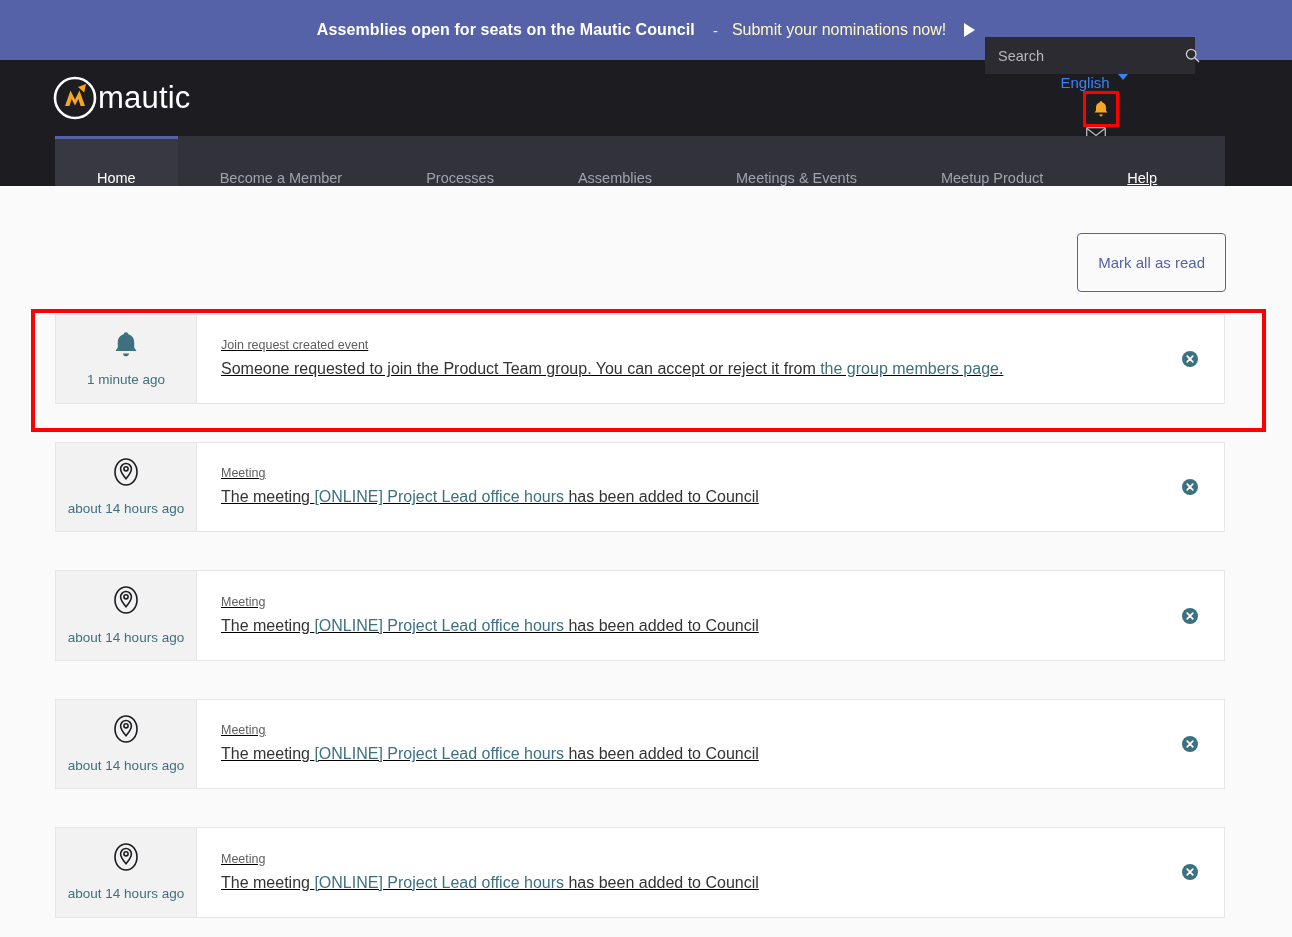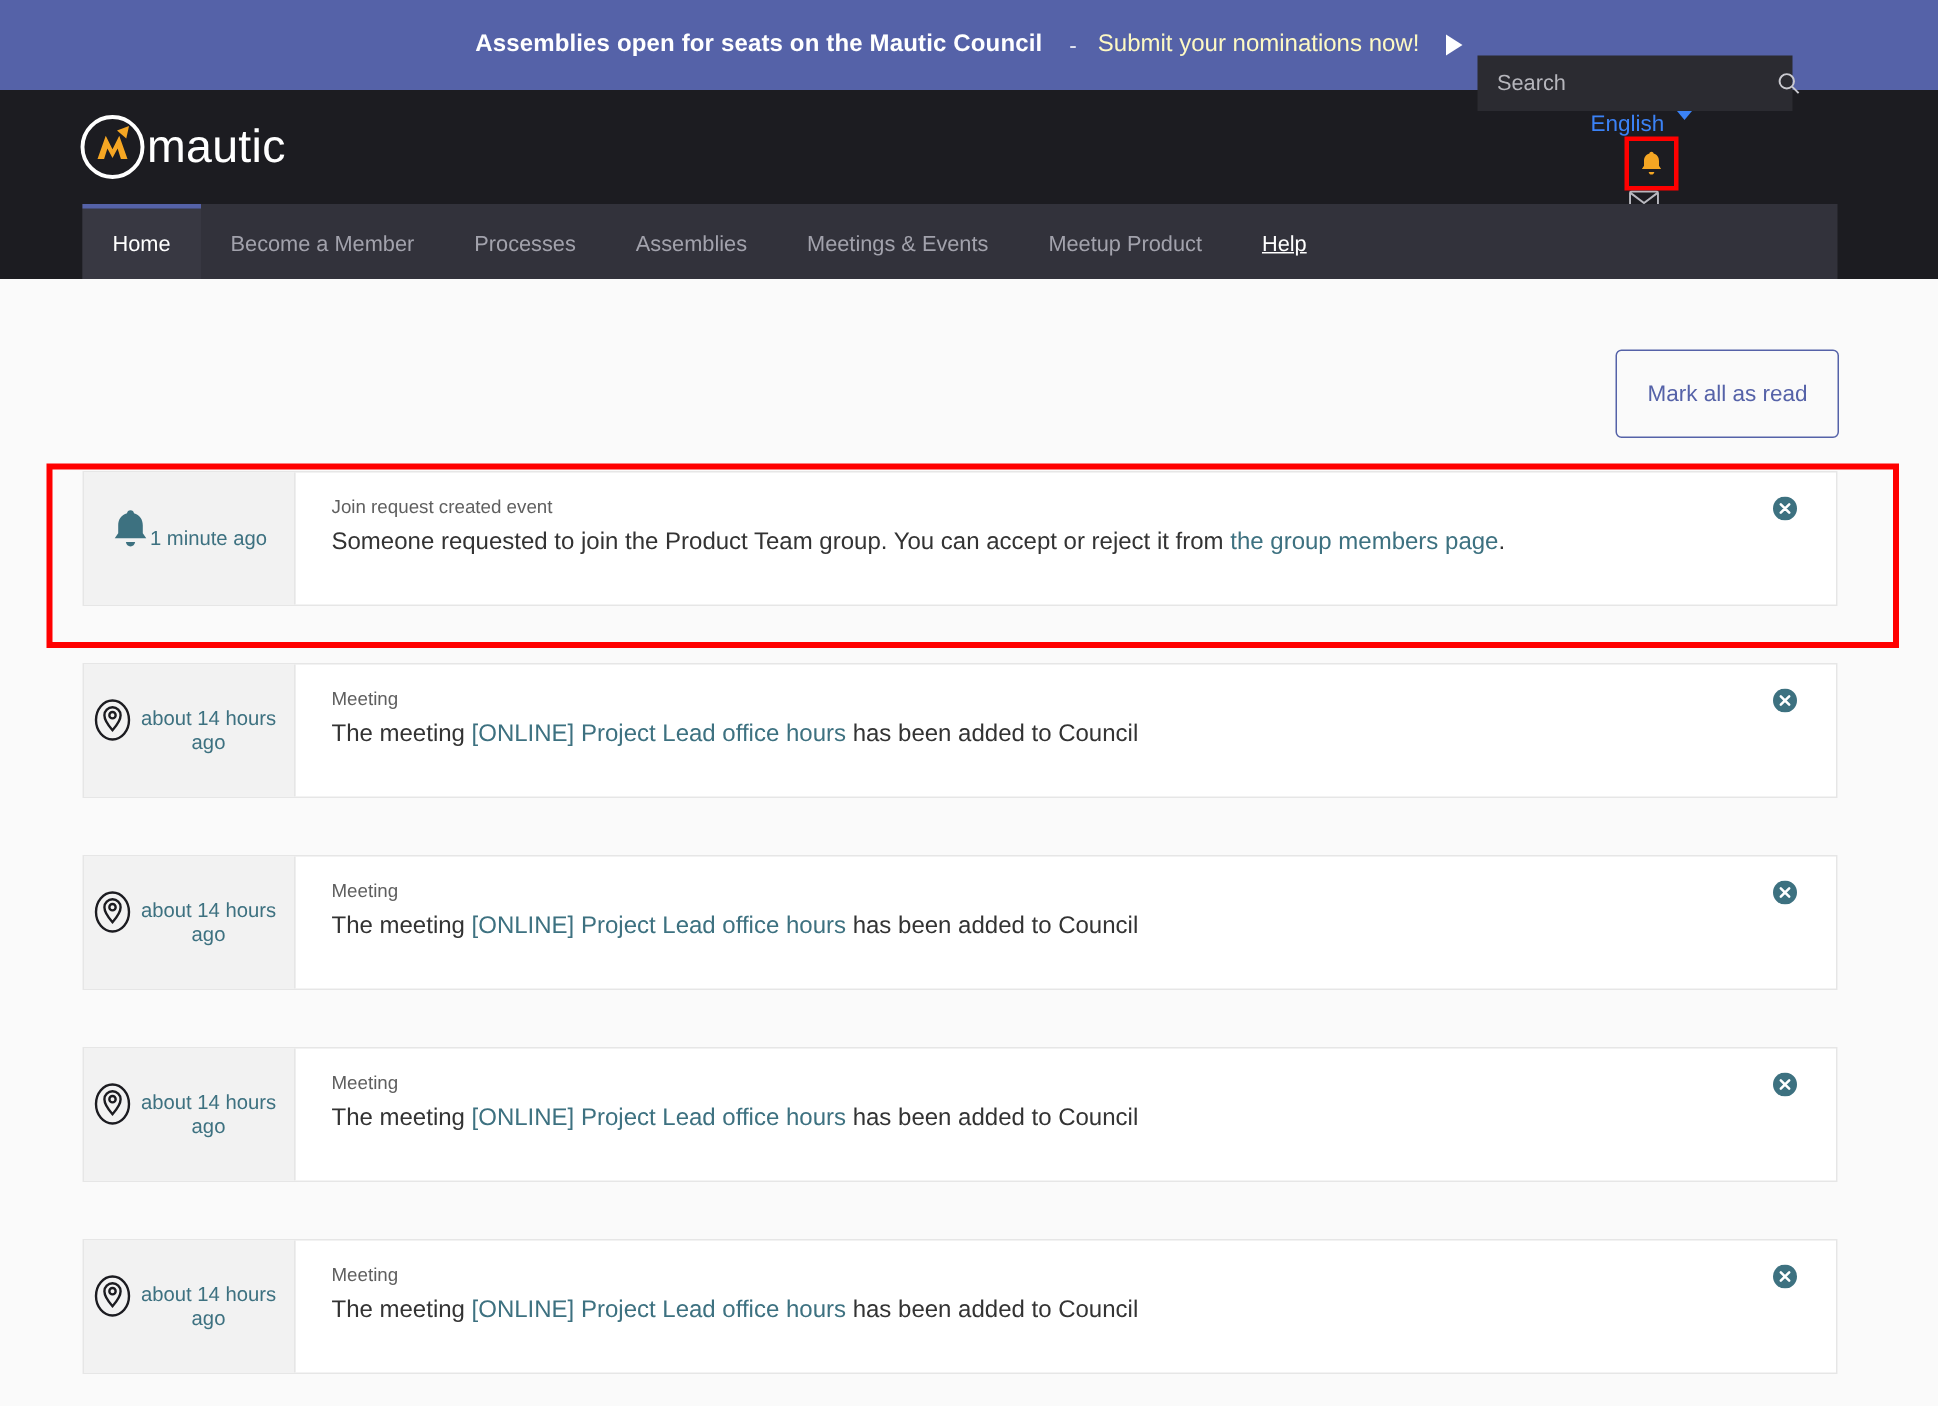--- a/index.html
+++ b/index.html
@@ -123,24 +123,24 @@
     display: flex;
   }
   .nav-inner {
     margin-left: 55px;
     width: 1170px;
     display: flex;
     background: #32323b;
   }
   .nav-item {
     display: flex;
-    align-items: center;
+    align-items: flex-end;
     justify-content: center;
     height: 50px;
-    padding: 0 20px;
+    padding: 0 42px;
     color: #a2a2ac;
     font-size: 14.5px;
     border-top: 3px solid transparent;
     cursor: pointer;
     white-space: nowrap;
   }
   .nav-item.active {
     color: #ffffff;
     border-top-color: #5562a8;
     background: #383842;
@@ -191,35 +191,36 @@
     width: 1170px;
     min-height: 90px;
     margin-bottom: 38px;
   }
   .card-time {
     width: 141px;
     flex: 0 0 141px;
     background: #f2f2f2;
     border-right: 1px solid #e6e6e6;
     display: flex;
-    flex-direction: row;
+    flex-direction: column;
     align-items: center;
     justify-content: center;
     padding: 14px 6px;
     color: #3d7180;
     font-size: 13.5px;
     line-height: 1.2;
     text-align: center;
   }
   .card-time .tile-icon { margin-bottom: 10px; }
   .card-body {
     flex: 1;
     display: flex;
-    align-items: flex-start;
+    align-items: center;
     padding: 16px 18px 16px 24px;
+    text-decoration: underline;
   }
   .card-text { flex: 1; }
   .card-label {
     color: #5f5f5f;
     font-size: 12.5px;
     margin-bottom: 6px;
   }
   .card-message {
     color: #333333;
     font-size: 16px;

